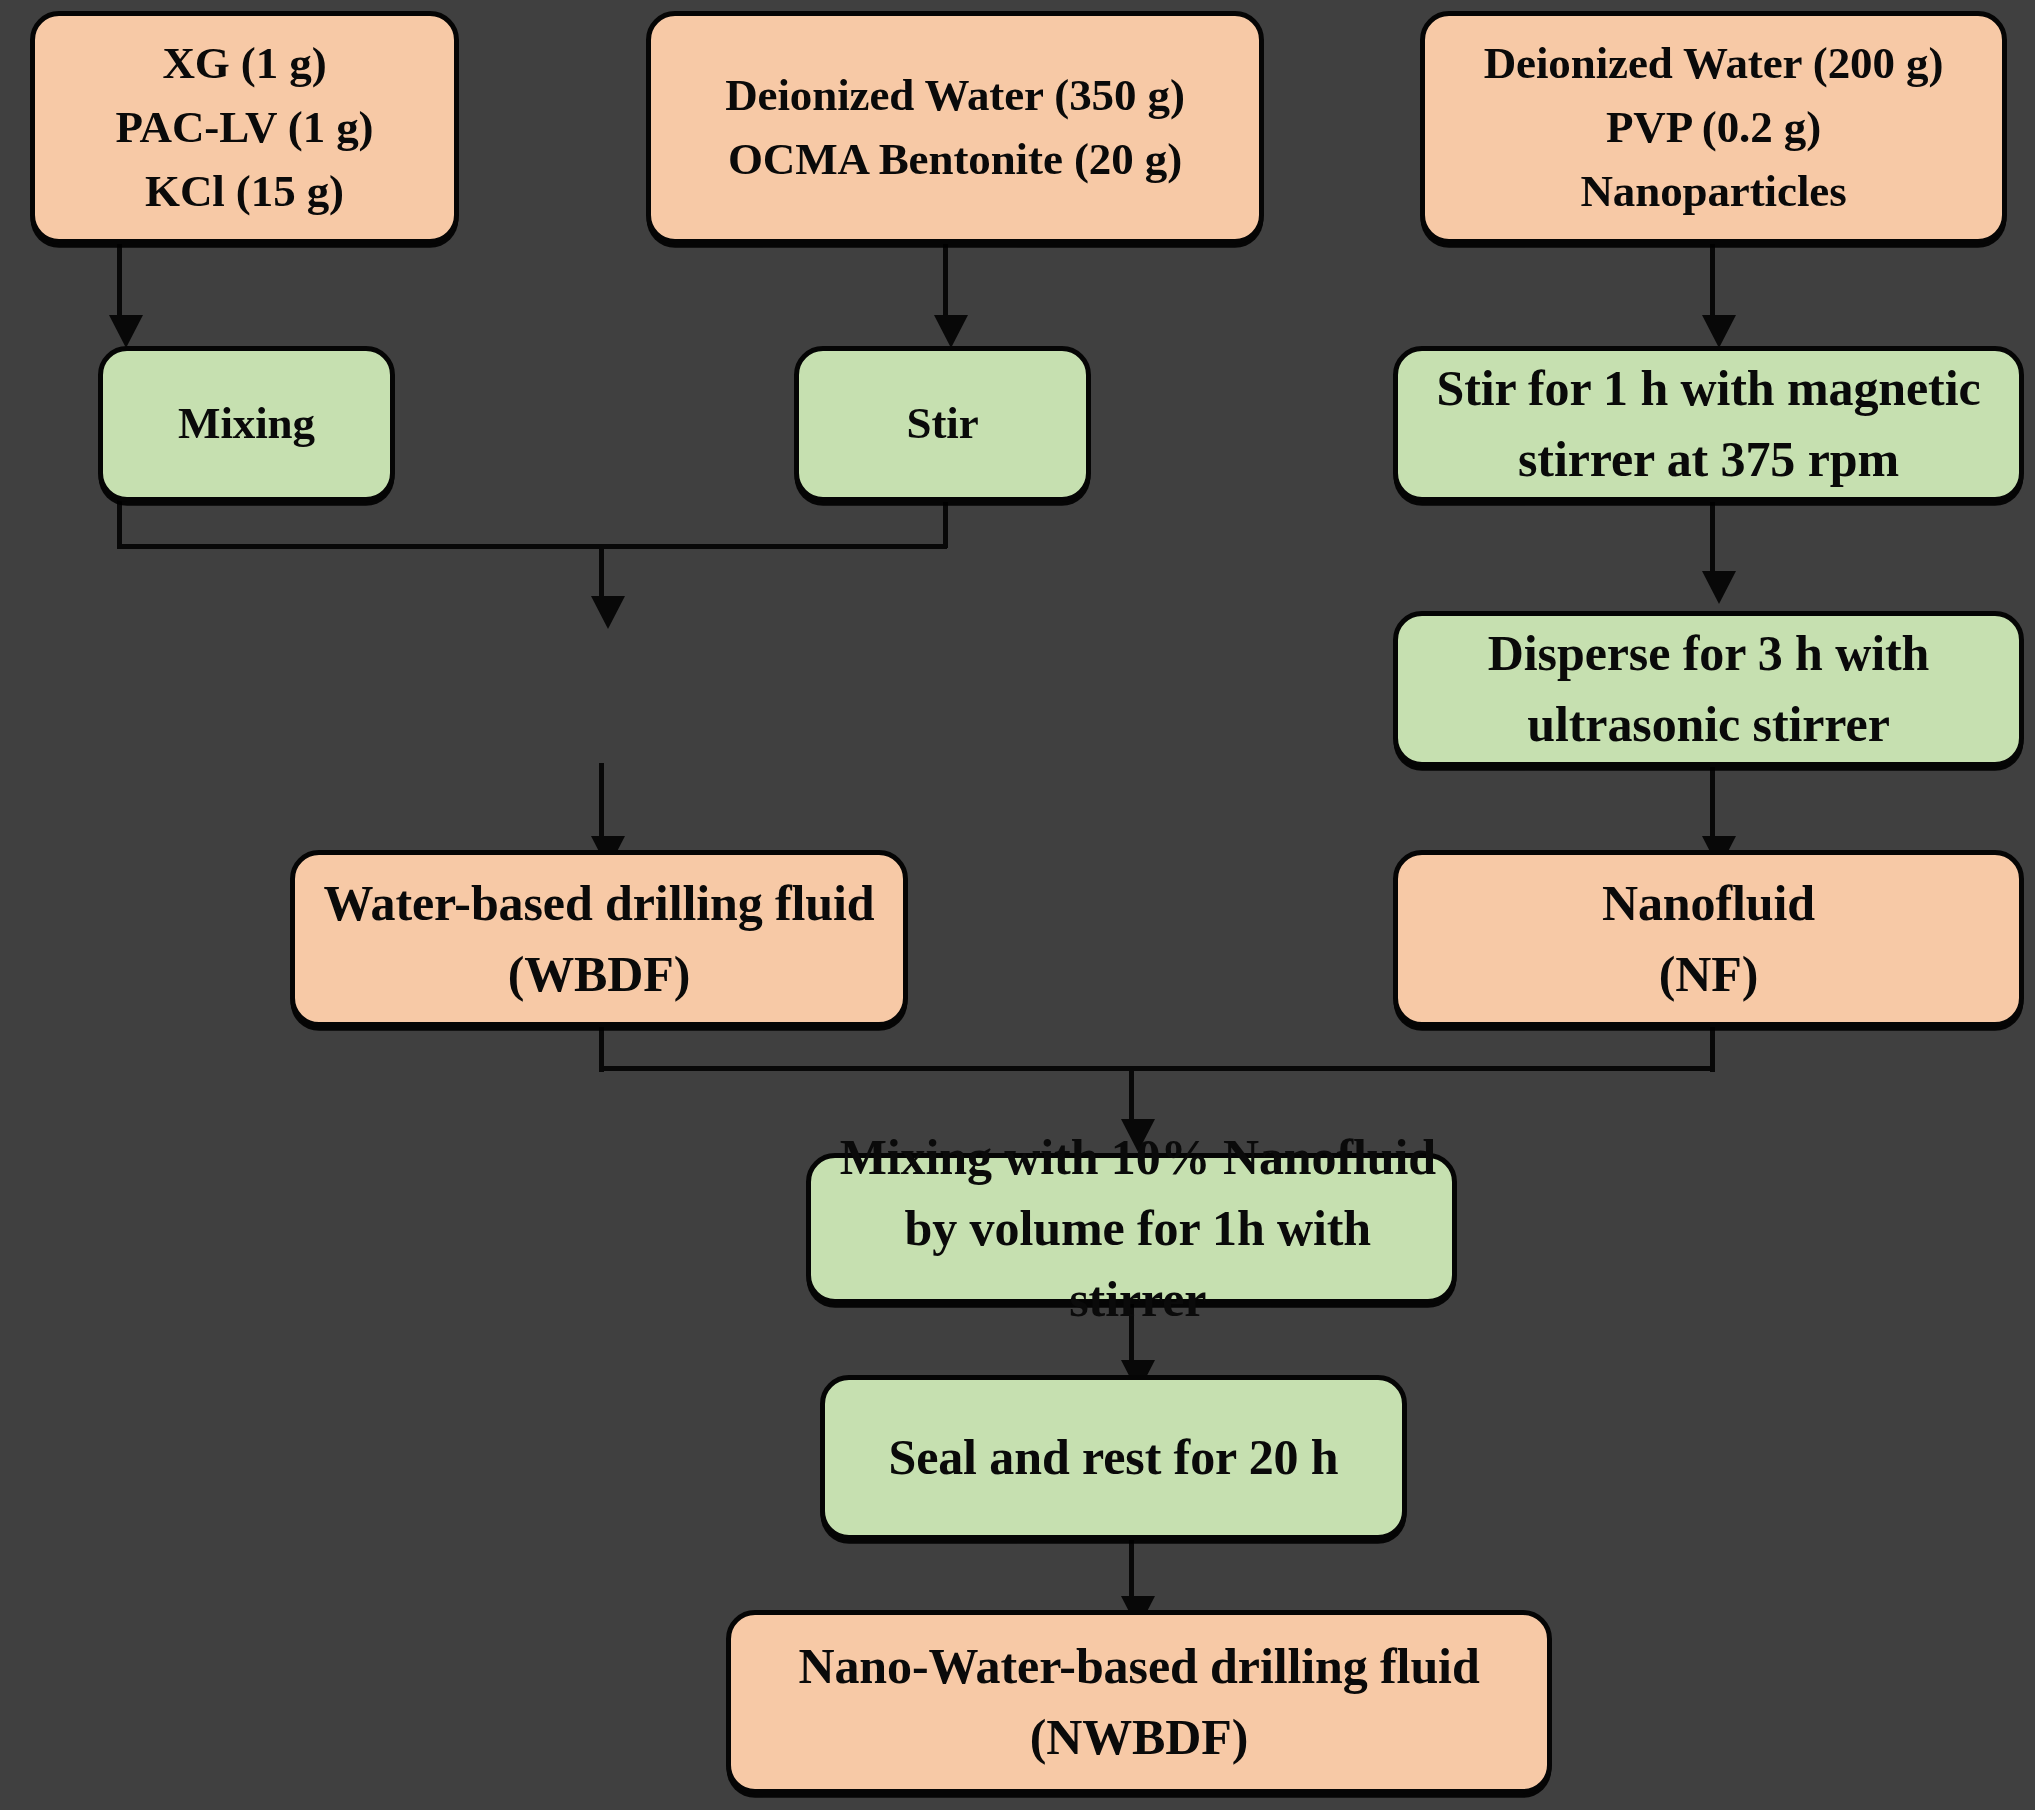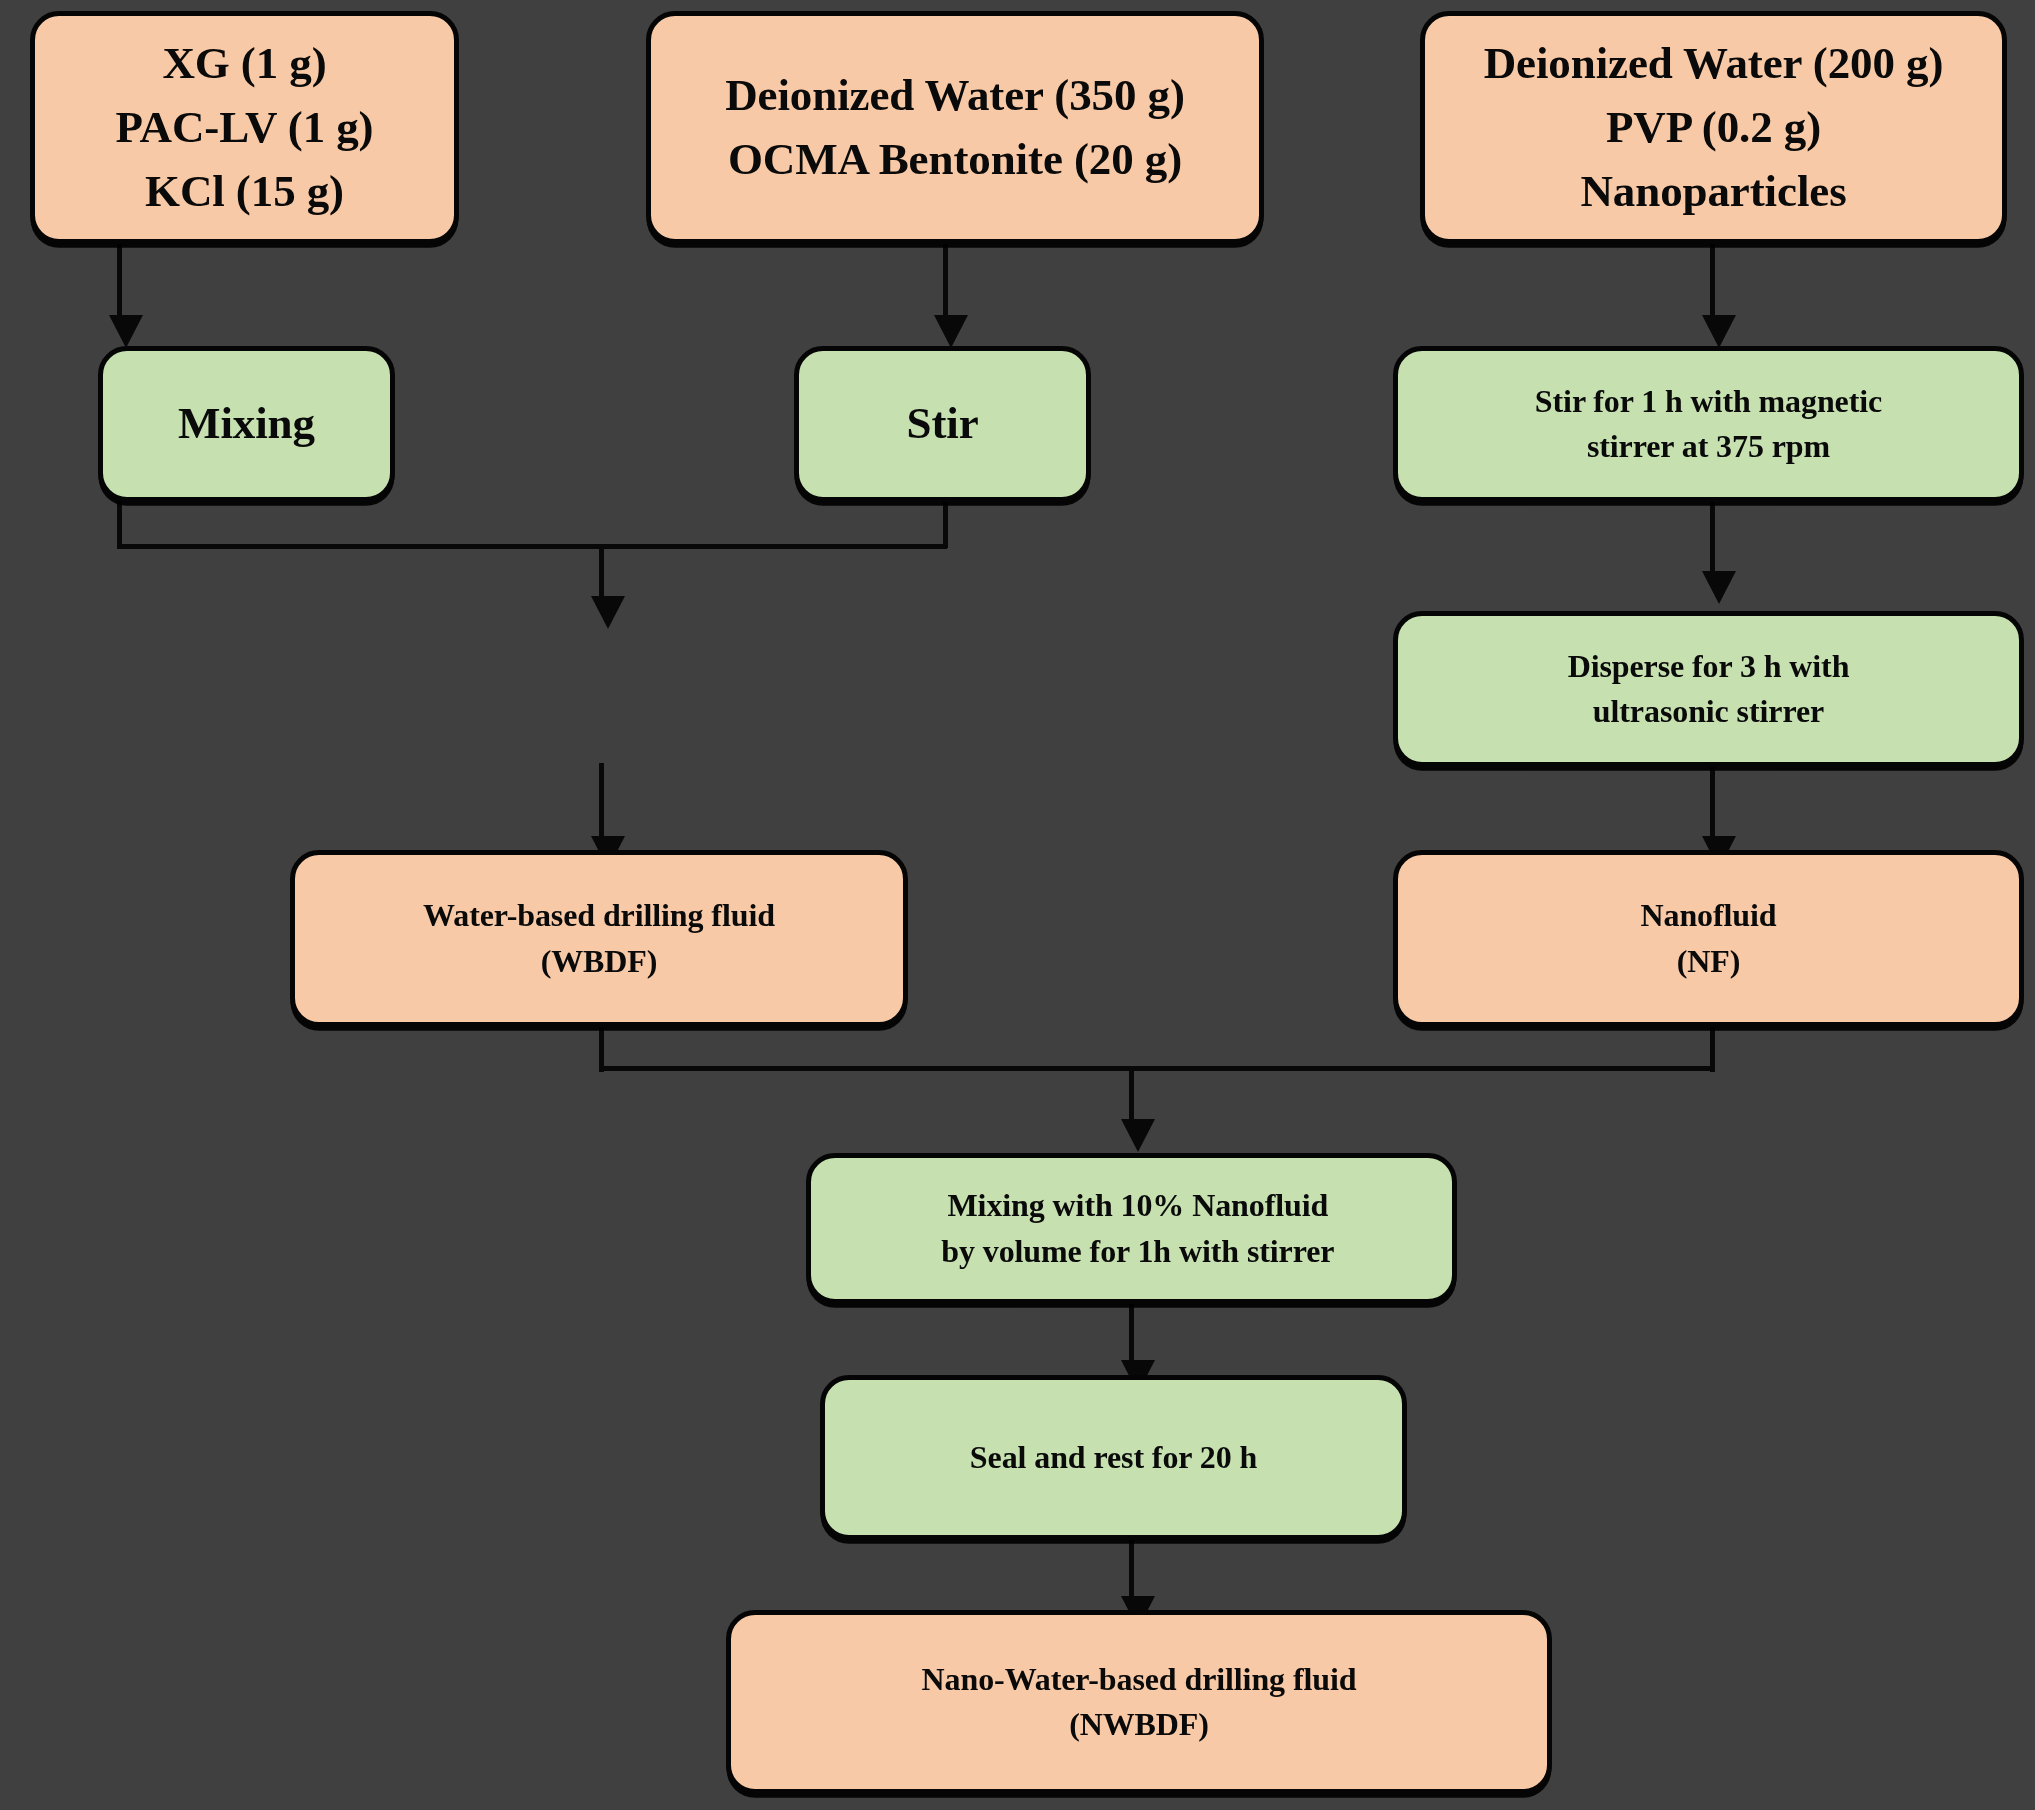--- a/index.html
+++ b/index.html
@@ -36,21 +36,21 @@
   .node .txt {
     display: block;
     width: 100%;
     white-space: pre-line;
     padding: 0 8.8px;
   }
   .fill-orange { background: #F7C9A6; }
   .fill-green  { background: #C6E0B0; }
 
   .fs-big  { font-size: 45px; }
-  .fs-mid  { font-size: 32px; }
+  .fs-mid  { font-size: 50px; }
 
   .align-left .txt { text-align: center; padding-left: 21.5px; }
 
   
   .vline {
     position: absolute;
     width: 5px;
     background: #080808;
     z-index: 1;
   }

